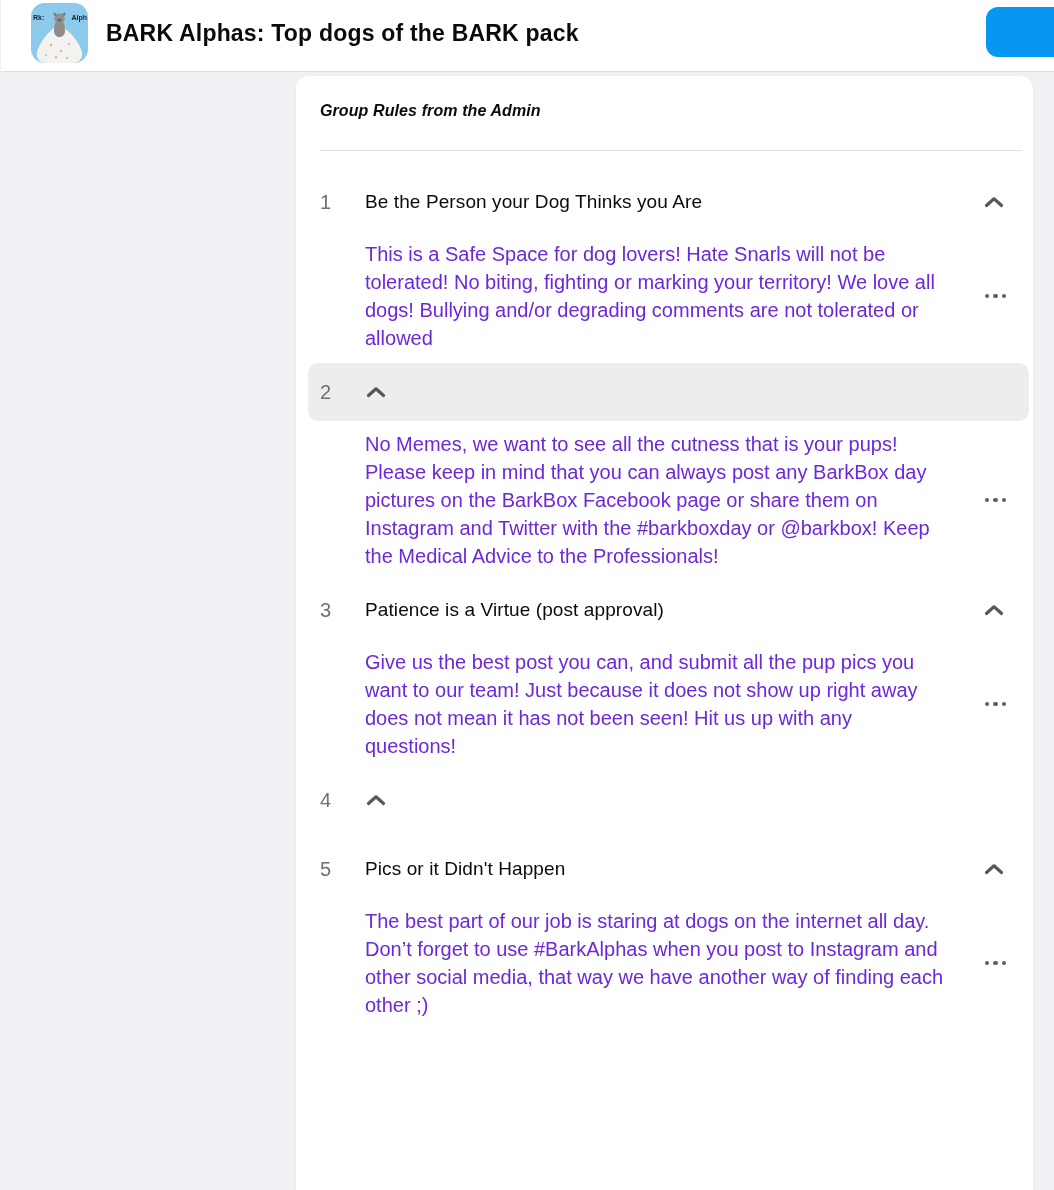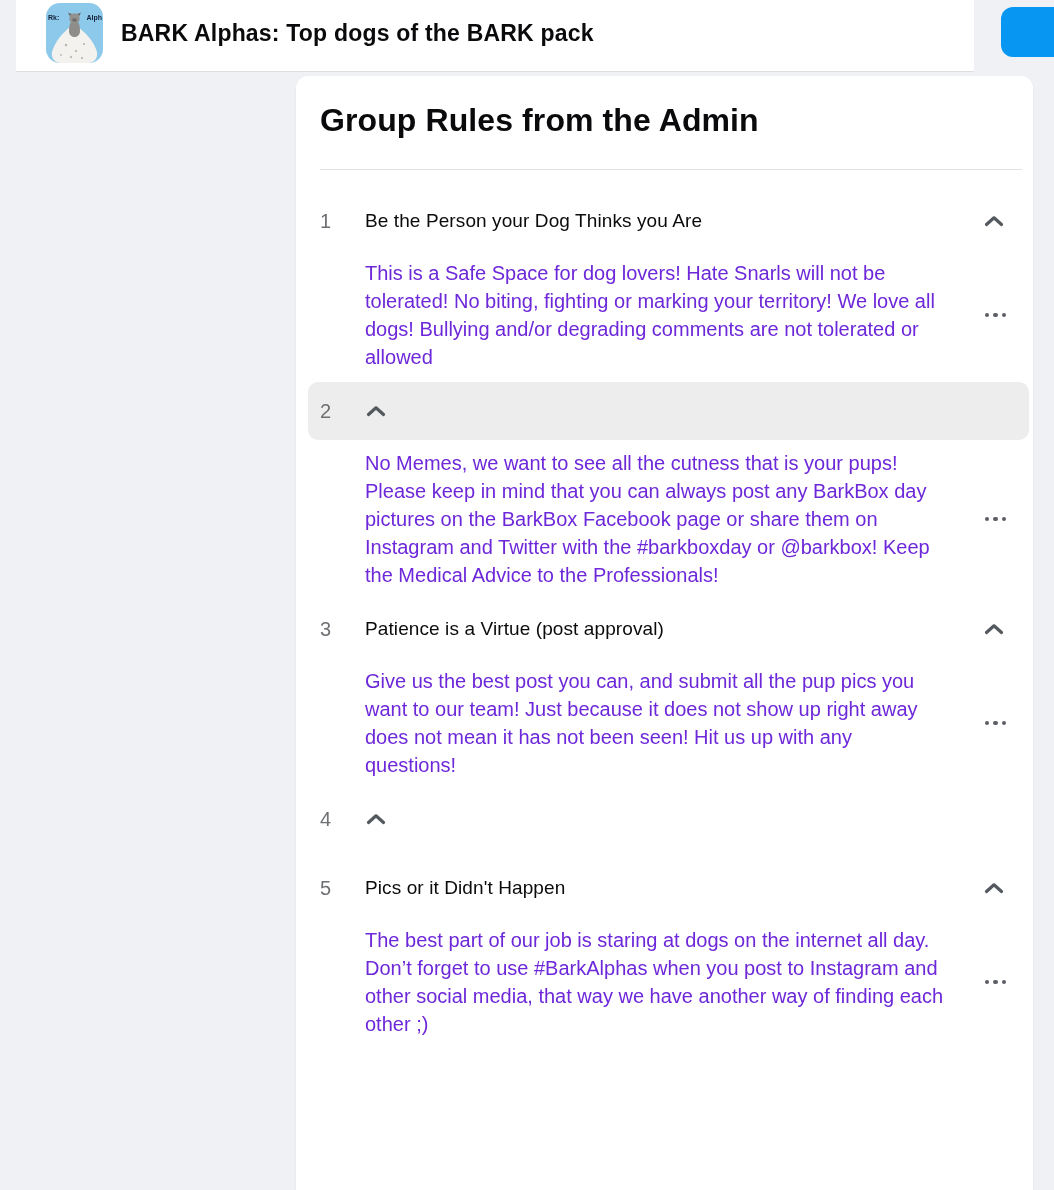--- a/index.html
+++ b/index.html
@@ -4,21 +4,21 @@
 <style>
   html,body{margin:0;padding:0;}
   body{
     width:1054px;height:1190px;overflow:hidden;position:relative;
     background:#f0f1f4;
     font-family:"Liberation Sans",sans-serif;
     -webkit-font-smoothing:antialiased;
   }
   
   .topbar{
-    position:absolute;left:16px;top:0;width:958px;height:71px;
+    position:absolute;left:1px;top:0;width:1054px;height:71px;
     background:#ffffff;border-bottom:1px solid #dcdee2;z-index:5;
   }
   .avatar{
     position:absolute;left:30px;top:3px;width:57px;height:60px;
     border-radius:14px;background:#8dc9ea;overflow:hidden;cursor:pointer;
   }
   .avatar .av-txt{
     position:absolute;top:11px;font-size:7px;font-weight:700;color:#14233b;line-height:1;
   }
   .avatar .av-left{left:2px;}
@@ -33,21 +33,21 @@
     background:#0797f2;border:none;border-radius:12px;cursor:pointer;
   }
   
   .card{
     position:absolute;left:296px;top:76px;width:737px;height:1140px;
     background:#ffffff;border-radius:12px 12px 0 0;
     box-shadow:0 1px 2px rgba(0,0,0,.08);
     box-sizing:border-box;padding-top:26px;z-index:1;
   }
   .card-title{
-    margin:0 24px;font-size:32px;font-weight:700;color:#0a0a0c;letter-spacing:.1px;
+    margin:0 24px;font-size:16px;font-weight:700;color:#0a0a0c;letter-spacing:.1px;font-style:italic;
   }
   .divider{height:1px;background:#dfe1e5;margin:30px 11px 0 24px;}
   .rules{padding:22px 4px 0 12px;}
   .rule + .rule{margin-top:11px;}
   .rule-header{
     display:flex;align-items:center;height:58px;
     padding:0 24px 0 12px;border-radius:10px;cursor:pointer;
   }
   .rule-header.highlighted{background:#ededed;}
   .rule-num{

